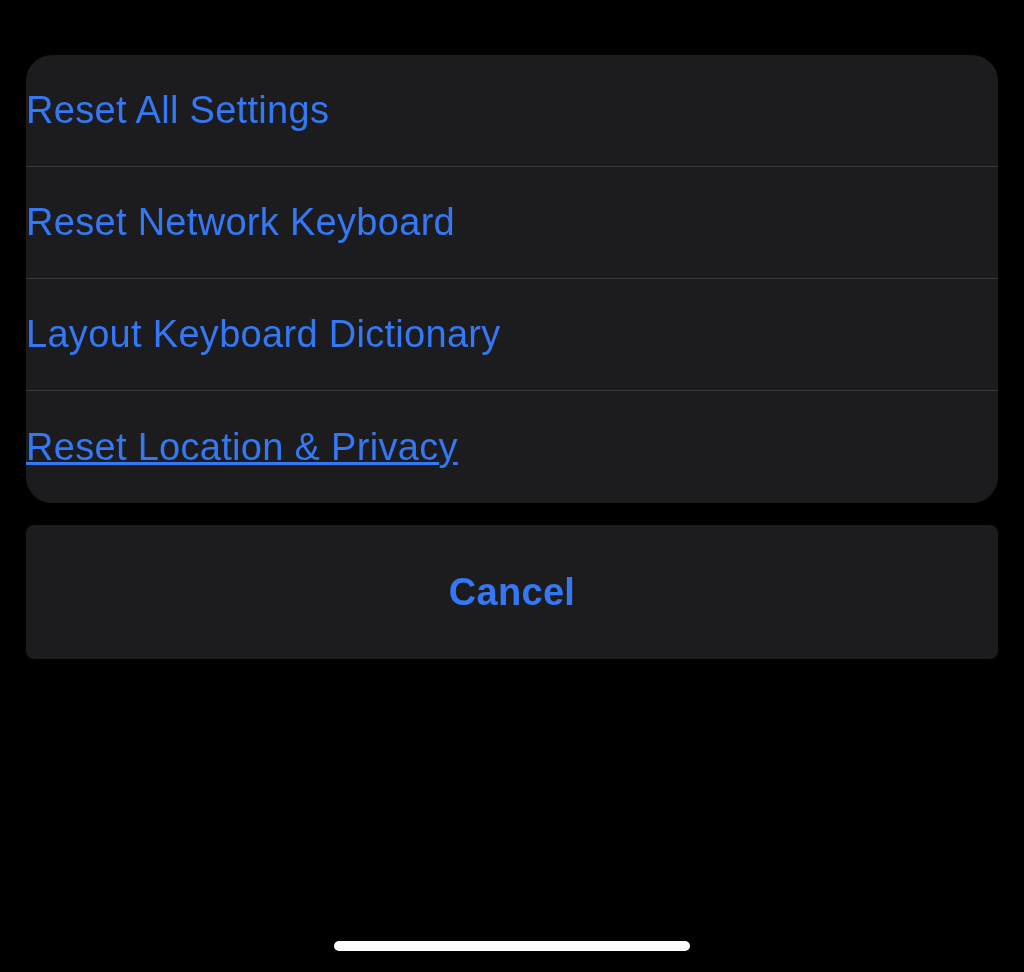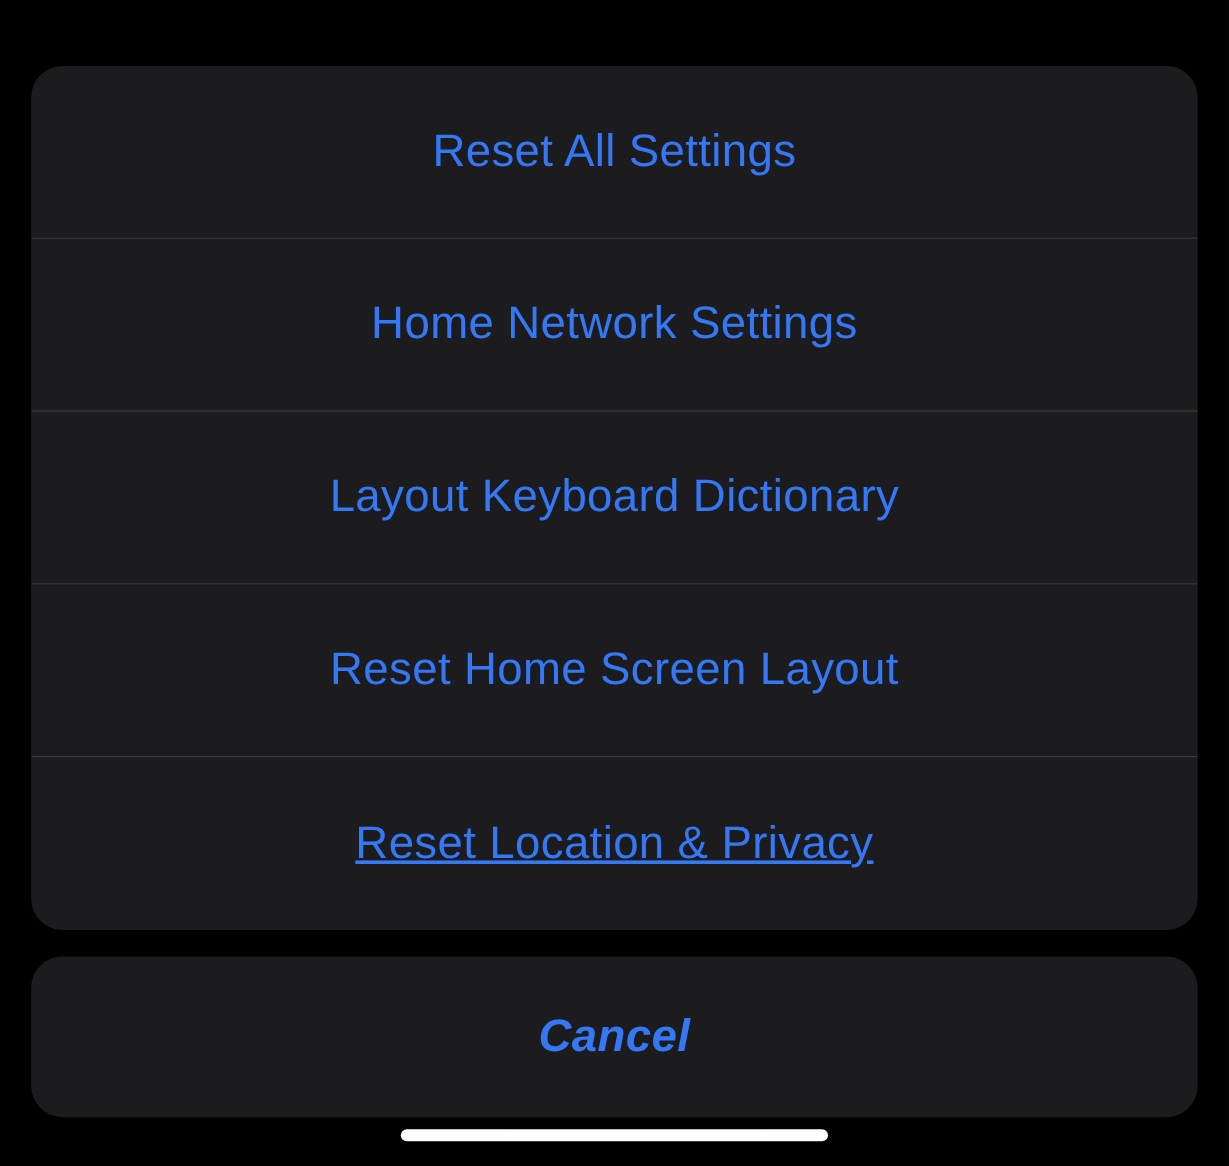--- a/index.html
+++ b/index.html
@@ -24,41 +24,40 @@
       border-radius: 26px;
       overflow: hidden;
       display: flex;
       flex-direction: column;
       margin-top: 25px;
     }
     
     .action-item {
       display: flex;
       align-items: center;
-      justify-content: center;
-      height: 144px;
+      justify-content: flex-start;
+      height: 112px;
       color: #3478f6;
       font-size: 38px;
       font-weight: 400;
       border-bottom: 1px solid #3a3a3c;
       cursor: pointer;
       letter-spacing: 0.3px;
     }
     
     .action-item:last-child {
       border-bottom: none;
       text-decoration: underline;
     }
     
     .cancel-group {
       background-color: #1c1c1e;
-      border-radius: 26px;
+      border-radius: 8px;
       overflow: hidden;
       margin-top: 22px;
-      font-style: italic;
     }
     
     .cancel-item {
       display: flex;
       align-items: center;
       justify-content: center;
       height: 134px;
       color: #3478f6;
       font-size: 38px;
       font-weight: 600;
@@ -78,27 +77,24 @@
     }
   </style>
 </head>
 <body>
 
 <div class="action-sheet-group">
   <div class="action-item">
     <span>Reset All Settings</span>
   </div>
   <div class="action-item">
-    <span>Home Network Settings</span>
+    <span>Reset Network Keyboard</span>
   </div>
   <div class="action-item">
     <span>Layout Keyboard Dictionary</span>
-  </div>
-  <div class="action-item">
-    <span>Reset Home Screen Layout</span>
   </div>
   <div class="action-item">
     <span>Reset Location &amp; Privacy</span>
   </div>
 </div>
 
 <div class="cancel-group">
   <div class="cancel-item">
     <span>Cancel</span>
   </div>

